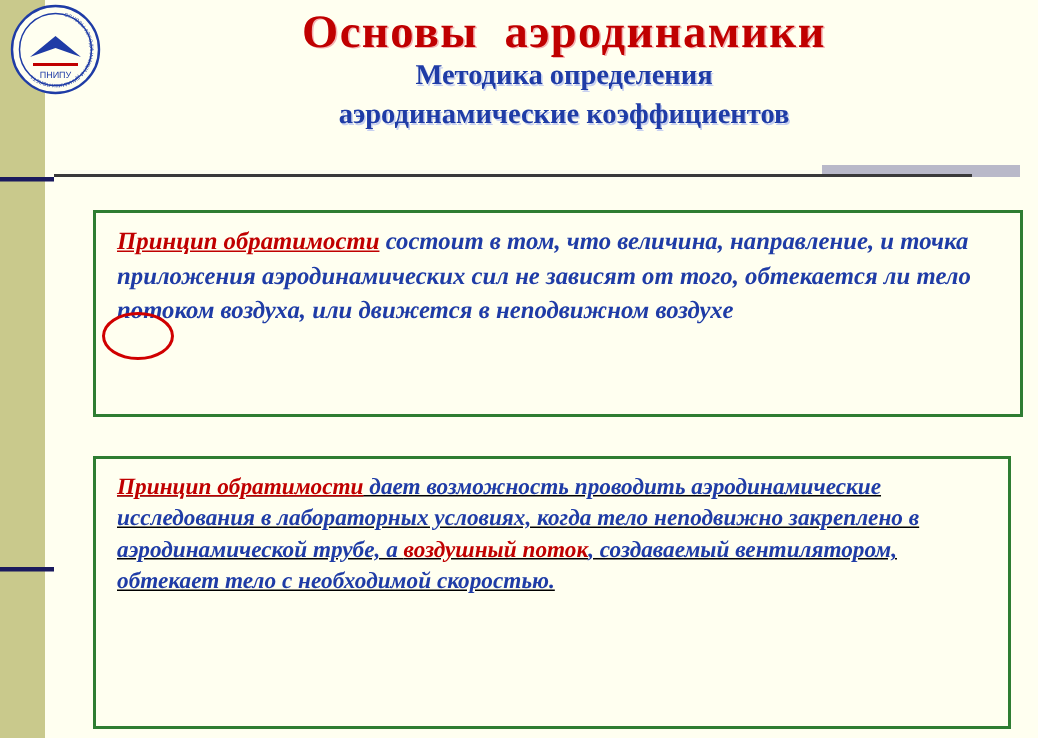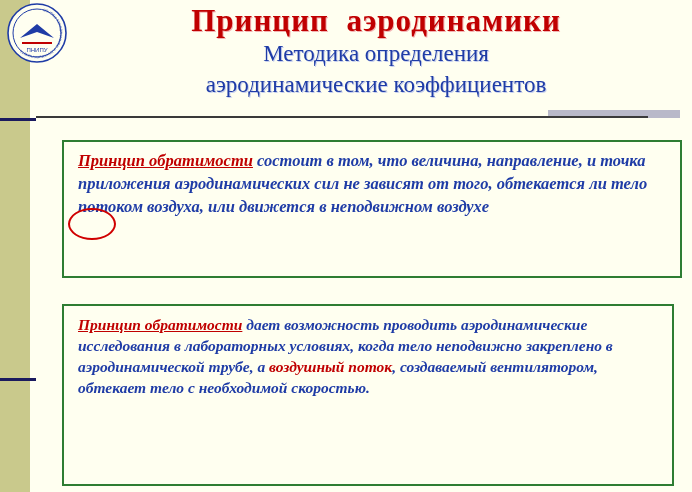--- a/index.html
+++ b/index.html
@@ -75,22 +75,22 @@
   .title-main {
     font-size: 31px;
     font-weight: bold;
     color: #C00000;
     letter-spacing: 1px;
     text-shadow: 1px 1px 0 #f3b3b3;
     line-height: 1.08;
     white-space: pre;
   }
   .title-sub {
-    font-size: 23px;
-    font-weight: normal;
+    font-size: 19px;
+    font-weight: bold;
     color: #1F3CA6;
     line-height: 1.18;
     margin-top: 3px;
     text-shadow: 1px 1px 0 #c7d0ef;
   }
 
   
   .hdr-sep {
     position: absolute;
     left: 36px;
@@ -124,20 +124,21 @@
     width: 620px;
     height: 138px;
     padding: 8px 0 6px 14px;
   }
   .box2 {
     left: 62px;
     top: 304px;
     width: 612px;
     height: 182px;
     padding: 8px 10px 18px 14px;
+    text-decoration: underline;
   }
   .para {
     font-size: 16.5px;
     font-style: italic;
     font-weight: bold;
     color: #1F3CA6;
     line-height: 1.38;
     margin: 0;
   }
   .para2 {
@@ -181,21 +182,21 @@
     <path d="M16 41 L46 41" stroke="#C00000" stroke-width="2"></path>
     <text x="31" y="50" font-family="Liberation Sans, sans-serif" font-size="6" fill="#1F3CA6" text-anchor="middle">ПНИПУ</text>
     <path id="arcpath" d="M31,8 a23,23 0 0,1 0,46 a23,23 0 0,1 0,-46" fill="none"></path>
     <text font-family="Liberation Sans, sans-serif" font-size="3.4" fill="#1F3CA6">
       <textPath href="#arcpath" startOffset="4%">ОСНОВЫ АЭРОДИНАМИКИ И ДИНАМИКИ ПОЛЕТА</textPath>
     </text>
   </svg>
 </div>
 
 <div class="title-wrap">
-  <div class="title-main">Принцип  аэродинамики</div>
+  <div class="title-main">Основы  аэродинамики</div>
   <div class="title-sub">Методика определения</div>
   <div class="title-sub">аэродинамические коэффициентов</div>
 </div>
 
 <div class="hdr-sep-accent"></div>
 <div class="hdr-sep"></div>
 
 <div class="box box1">
   <p class="para">
     <span class="term">Принцип обратимости</span><span> состоит в том, что величина, направление, и точка приложения аэродинамических сил не зависят от того, обтекается ли тело потоком воздуха, или движется в неподвижном воздухе</span>

